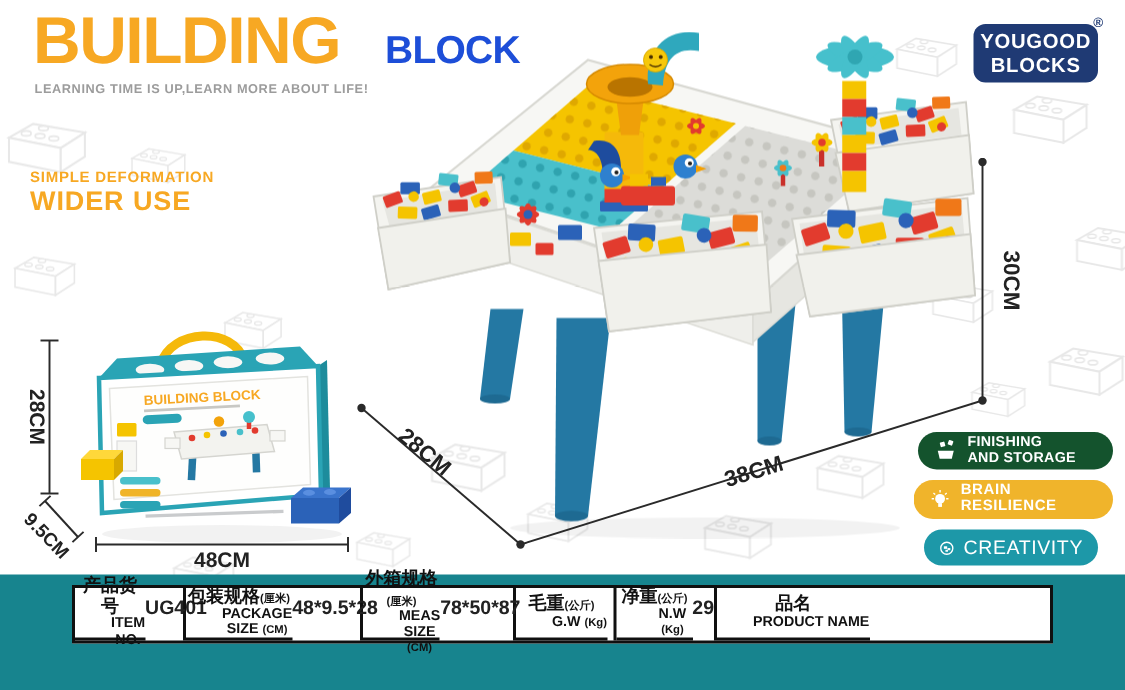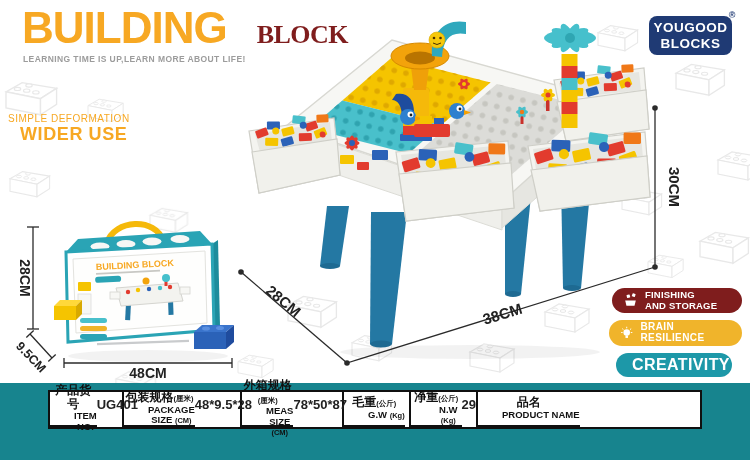--- a/index.html
+++ b/index.html
@@ -3,48 +3,48 @@
 <meta charset="utf-8">
 <style>
   html,body{margin:0;padding:0;background:#888;}
   .canvas{position:relative;width:750px;height:460px;background:#ffffff;overflow:hidden;
           font-family:"Liberation Sans",sans-serif;}
   .scene{position:absolute;left:0;top:0;z-index:1;}
 
   
   .title-row{position:absolute;left:22px;top:6px;display:flex;align-items:baseline;z-index:2;}
   .title-main{font-size:44px;font-weight:800;color:#F7A823;letter-spacing:-1px;line-height:1;}
-  .title-sub{font-size:26px;font-weight:800;color:#7f1d1d;letter-spacing:-0.5px;margin-left:30px;font-family:Liberation Serif, serif;}
+  .title-sub{font-size:26px;font-weight:800;color:#1d4ed8;letter-spacing:-0.5px;margin-left:30px;}
   .tagline{position:absolute;left:23px;top:54px;font-size:8.5px;font-weight:600;color:#9C9C9C;
            letter-spacing:0.4px;z-index:2;}
   .study-pill{position:absolute;left:18px;top:76px;background:#1B97A5;color:#fff;font-size:12px;
               font-weight:800;letter-spacing:0.5px;padding:3px 13px;border-radius:12px;
               border:2px solid #fff;box-shadow:0 1px 3px rgba(0,0,0,.25);z-index:2;}
-  .feat1{position:absolute;left:8px;top:113px;font-size:10px;font-weight:400;color:#F7A823;
+  .feat1{position:absolute;left:20px;top:113px;font-size:10px;font-weight:700;color:#F7A823;
          letter-spacing:0.5px;z-index:2;}
   .feat2{position:absolute;left:20px;top:124px;font-size:18px;font-weight:800;color:#F7A823;
          letter-spacing:0.6px;z-index:2;}
 
   
   .brand{position:absolute;left:649px;top:16px;width:83px;height:39px;background:#1F3A74;
          border-radius:8px;display:flex;flex-direction:column;align-items:center;
          justify-content:center;z-index:2;}
   .brand span{color:#fff;font-size:13.5px;font-weight:800;letter-spacing:0.5px;line-height:1.12;}
   .brand .reg{position:absolute;right:-4px;top:-6px;color:#1F3A74;font-size:9px;font-weight:700;}
 
   
   .fbadge{position:absolute;display:flex;align-items:center;gap:6px;border-radius:13px;
           padding:0 10px;color:#fff;z-index:2;box-sizing:border-box;}
   .fbadge .btxt{display:flex;flex-direction:column;line-height:1.08;}
-  .b1{left:612px;top:288px;width:130px;height:25px;background:#7f1d1d;}
+  .b1{left:612px;top:288px;width:130px;height:25px;background:#14532d;}
   .b1 .btxt span{font-size:9.5px;font-weight:800;letter-spacing:0.2px;}
   .b2{left:609px;top:320px;width:133px;height:26px;background:#F0B42B;}
   .b2 .btxt span{font-size:10px;font-weight:800;letter-spacing:0.4px;}
   .b3{left:616px;top:353px;width:116px;height:24px;background:#1D98A8;}
-  .b3 .btxt span{font-size:16px;font-weight:700;letter-spacing:0.4px;}
+  .b3 .btxt span{font-size:13px;font-weight:400;letter-spacing:0.4px;}
 
   
   .band{position:absolute;left:0;top:383px;width:750px;height:77px;background:#17848E;z-index:2;}
   .spec{position:absolute;left:48px;top:390px;width:654px;background:#fff;border:2px solid #101010;
         display:flex;z-index:3;box-sizing:border-box;}
   .col{display:flex;flex-direction:row;border-right:2px solid #101010;box-sizing:border-box;}
   .col:last-child{border-right:none;flex:1;}
   .c1{width:74px;}.c2{width:118px;}.c3{width:102px;}.c4{width:91px;}.c5{width:67px;}.c6{width:67px;}
   .th{height:33px;border-bottom:2px solid #101010;display:flex;flex-direction:column;
       align-items:center;justify-content:center;line-height:1.12;text-align:center;}

